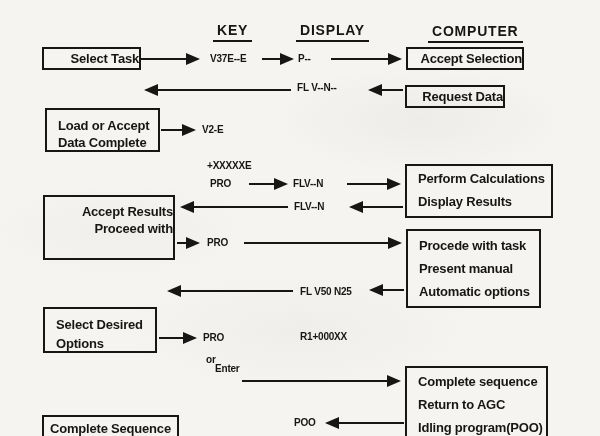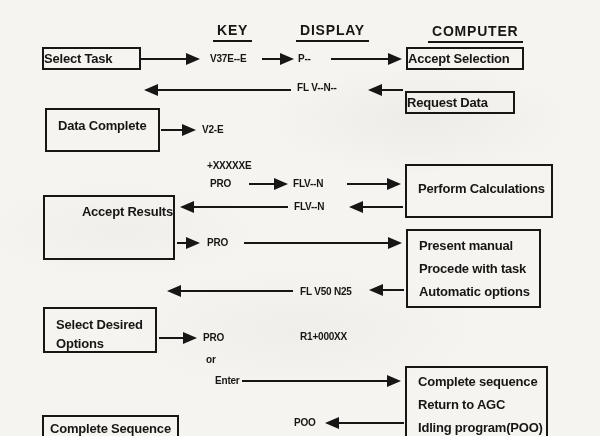--- a/index.html
+++ b/index.html
@@ -15,21 +15,21 @@
     font-weight:bold; color:#171614;
   }
   .hdr {
     position:absolute; font-size:14px; letter-spacing:0.8px; white-space:nowrap;
     border-bottom:2px solid #171614; padding:0 4px 2px 4px;
   }
   .box {
     position:absolute; border:2px solid #171614; font-size:13px;
     letter-spacing:-0.2px; white-space:nowrap;
   }
-  .box.center { display:flex; align-items:center; justify-content:flex-start; }
+  .box.center { display:flex; align-items:center; justify-content:flex-end; }
   .box .bl { padding-left:11px; }
   .lbl {
     position:absolute; font-size:10px; letter-spacing:-0.2px;
     line-height:16px; white-space:nowrap;
   }
   svg.arrows { position:absolute; left:0; top:0; width:600px; height:436px; }
   svg.arrows line { stroke:#171614; stroke-width:2; }
   svg.arrows .head { fill:#171614; }
 </style>
 </head>
@@ -64,51 +64,54 @@
 
   <div class="hdr" style="left:213px; top:22px;">KEY</div>
   <div class="hdr" style="left:296px; top:22px;">DISPLAY</div>
   <div class="hdr" style="left:428px; top:23px;">COMPUTER</div>
 
   <div class="box center" style="left:42px; top:47px; width:99px; height:23px;">
     <span>Select Task</span>
   </div>
 
   <div class="box" style="left:45px; top:108px; width:115px; height:44px; padding-top:7px; line-height:17px;">
+    <div class="bl">Load or Accept</div>
     <div class="bl">Data Complete</div>
   </div>
 
   <div class="box" style="left:43px; top:195px; width:132px; height:65px; padding-top:6px; line-height:17px;text-align:right;">
     <div class="bl">Accept Results</div>
+    <div class="bl">Proceed with</div>
   </div>
 
   <div class="box" style="left:43px; top:307px; width:114px; height:46px; padding-top:6px; line-height:19px;">
     <div class="bl">Select Desired</div>
     <div class="bl">Options</div>
   </div>
 
   <div class="box" style="left:42px; top:415px; width:137px; height:30px; padding-top:3px; line-height:18px; text-align:center;">
     <div>Complete Sequence</div>
   </div>
 
   <div class="box center" style="left:406px; top:47px; width:118px; height:23px;">
     <span>Accept Selection</span>
   </div>
 
-  <div class="box center" style="left:405px; top:91px; width:110px; height:23px;">
+  <div class="box center" style="left:405px; top:85px; width:100px; height:23px;">
     <span>Request Data</span>
   </div>
 
-  <div class="box" style="left:405px; top:164px; width:148px; height:54px; padding-top:11px; line-height:23px;">
+  <div class="box" style="left:405px; top:164px; width:148px; height:54px; padding-top:1px; line-height:23px;">
     <div class="bl">Perform Calculations</div>
+    <div class="bl">Display Results</div>
   </div>
 
   <div class="box" style="left:406px; top:229px; width:135px; height:79px; padding-top:3px; line-height:23px;">
+    <div class="bl">Procede with task</div>
     <div class="bl">Present manual</div>
-    <div class="bl">Procede with task</div>
     <div class="bl">Automatic options</div>
   </div>
 
   <div class="box" style="left:405px; top:366px; width:143px; height:76px; padding-top:2px; line-height:23px;">
     <div class="bl">Complete sequence</div>
     <div class="bl">Return to AGC</div>
     <div class="bl">Idling program(POO)</div>
   </div>
 
   <div class="lbl" style="left:210px; top:51px;">V37E--E</div>
@@ -117,16 +120,16 @@
   <div class="lbl" style="left:202px; top:122px;">V2-E</div>
   <div class="lbl" style="left:207px; top:158px;">+XXXXXE</div>
   <div class="lbl" style="left:210px; top:176px;">PRO</div>
   <div class="lbl" style="left:293px; top:176px;">FLV--N</div>
   <div class="lbl" style="left:294px; top:199px;">FLV--N</div>
   <div class="lbl" style="left:207px; top:235px;">PRO</div>
   <div class="lbl" style="left:300px; top:284px;">FL V50 N25</div>
   <div class="lbl" style="left:300px; top:329px;">R1+000XX</div>
   <div class="lbl" style="left:203px; top:330px;">PRO</div>
   <div class="lbl" style="left:206px; top:352px;">or</div>
-  <div class="lbl" style="left:203px; top:373px;padding-left:12px;">Enter</div>
+  <div class="lbl" style="left:203px; top:361px;padding-left:12px;">Enter</div>
   <div class="lbl" style="left:294px; top:415px;">POO</div>
 
 </div>
 
 </body></html>

